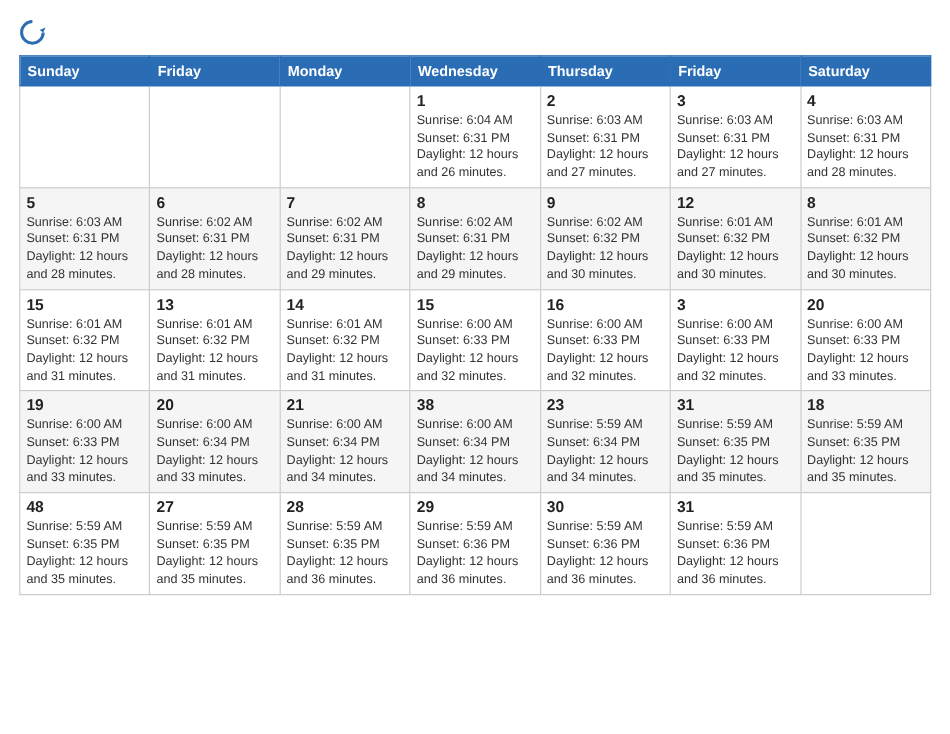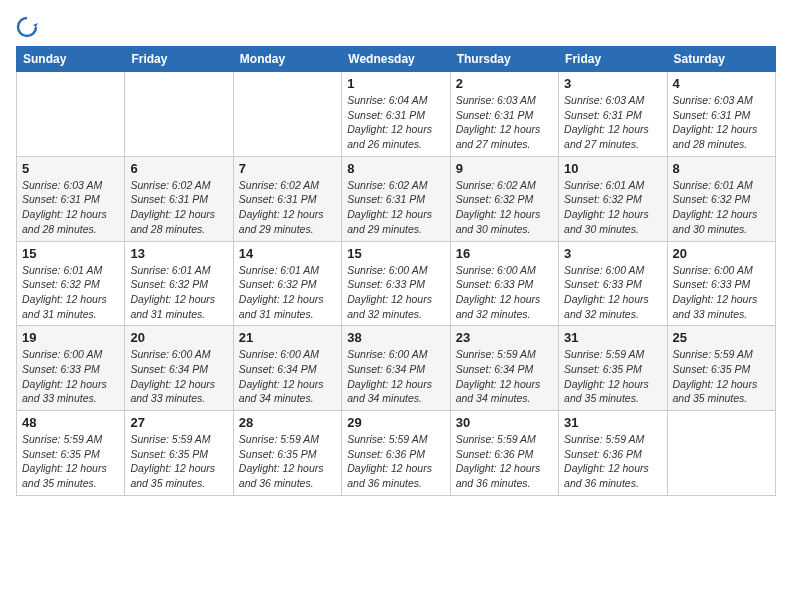--- a/index.html
+++ b/index.html
@@ -78,21 +78,20 @@
     .day-number {
       font-size: 13px;
       font-weight: bold;
       color: #222;
       margin-bottom: 2px;
     }
     .day-info {
       font-size: 10.5px;
       color: #333;
       line-height: 1.4;
-      font-style: italic;
     }
     .empty-cell {
       background: #fff !important;
     }
   </style>
 </head>
 <body>
 
 <div class="header">
   <div class="logo">
@@ -161,21 +160,21 @@
         </td>
         <td>
           <div class="day-number">8</div>
           <div class="day-info">Sunrise: 6:02 AM<br>Sunset: 6:31 PM<br>Daylight: 12 hours<br>and 29 minutes.</div>
         </td>
         <td>
           <div class="day-number">9</div>
           <div class="day-info">Sunrise: 6:02 AM<br>Sunset: 6:32 PM<br>Daylight: 12 hours<br>and 30 minutes.</div>
         </td>
         <td>
-          <div class="day-number">10</div>
+          <div class="day-number">12</div>
           <div class="day-info">Sunrise: 6:01 AM<br>Sunset: 6:32 PM<br>Daylight: 12 hours<br>and 30 minutes.</div>
         </td>
         <td>
           <div class="day-number">8</div>
           <div class="day-info">Sunrise: 6:01 AM<br>Sunset: 6:32 PM<br>Daylight: 12 hours<br>and 30 minutes.</div>
         </td>
       </tr>
       <tr>
         <td>
           <div class="day-number">15</div>
@@ -225,21 +224,21 @@
         </td>
         <td>
           <div class="day-number">23</div>
           <div class="day-info">Sunrise: 5:59 AM<br>Sunset: 6:34 PM<br>Daylight: 12 hours<br>and 34 minutes.</div>
         </td>
         <td>
           <div class="day-number">31</div>
           <div class="day-info">Sunrise: 5:59 AM<br>Sunset: 6:35 PM<br>Daylight: 12 hours<br>and 35 minutes.</div>
         </td>
         <td>
-          <div class="day-number">25</div>
+          <div class="day-number">18</div>
           <div class="day-info">Sunrise: 5:59 AM<br>Sunset: 6:35 PM<br>Daylight: 12 hours<br>and 35 minutes.</div>
         </td>
       </tr>
       <tr>
         <td>
           <div class="day-number">48</div>
           <div class="day-info">Sunrise: 5:59 AM<br>Sunset: 6:35 PM<br>Daylight: 12 hours<br>and 35 minutes.</div>
         </td>
         <td>
           <div class="day-number">27</div>

